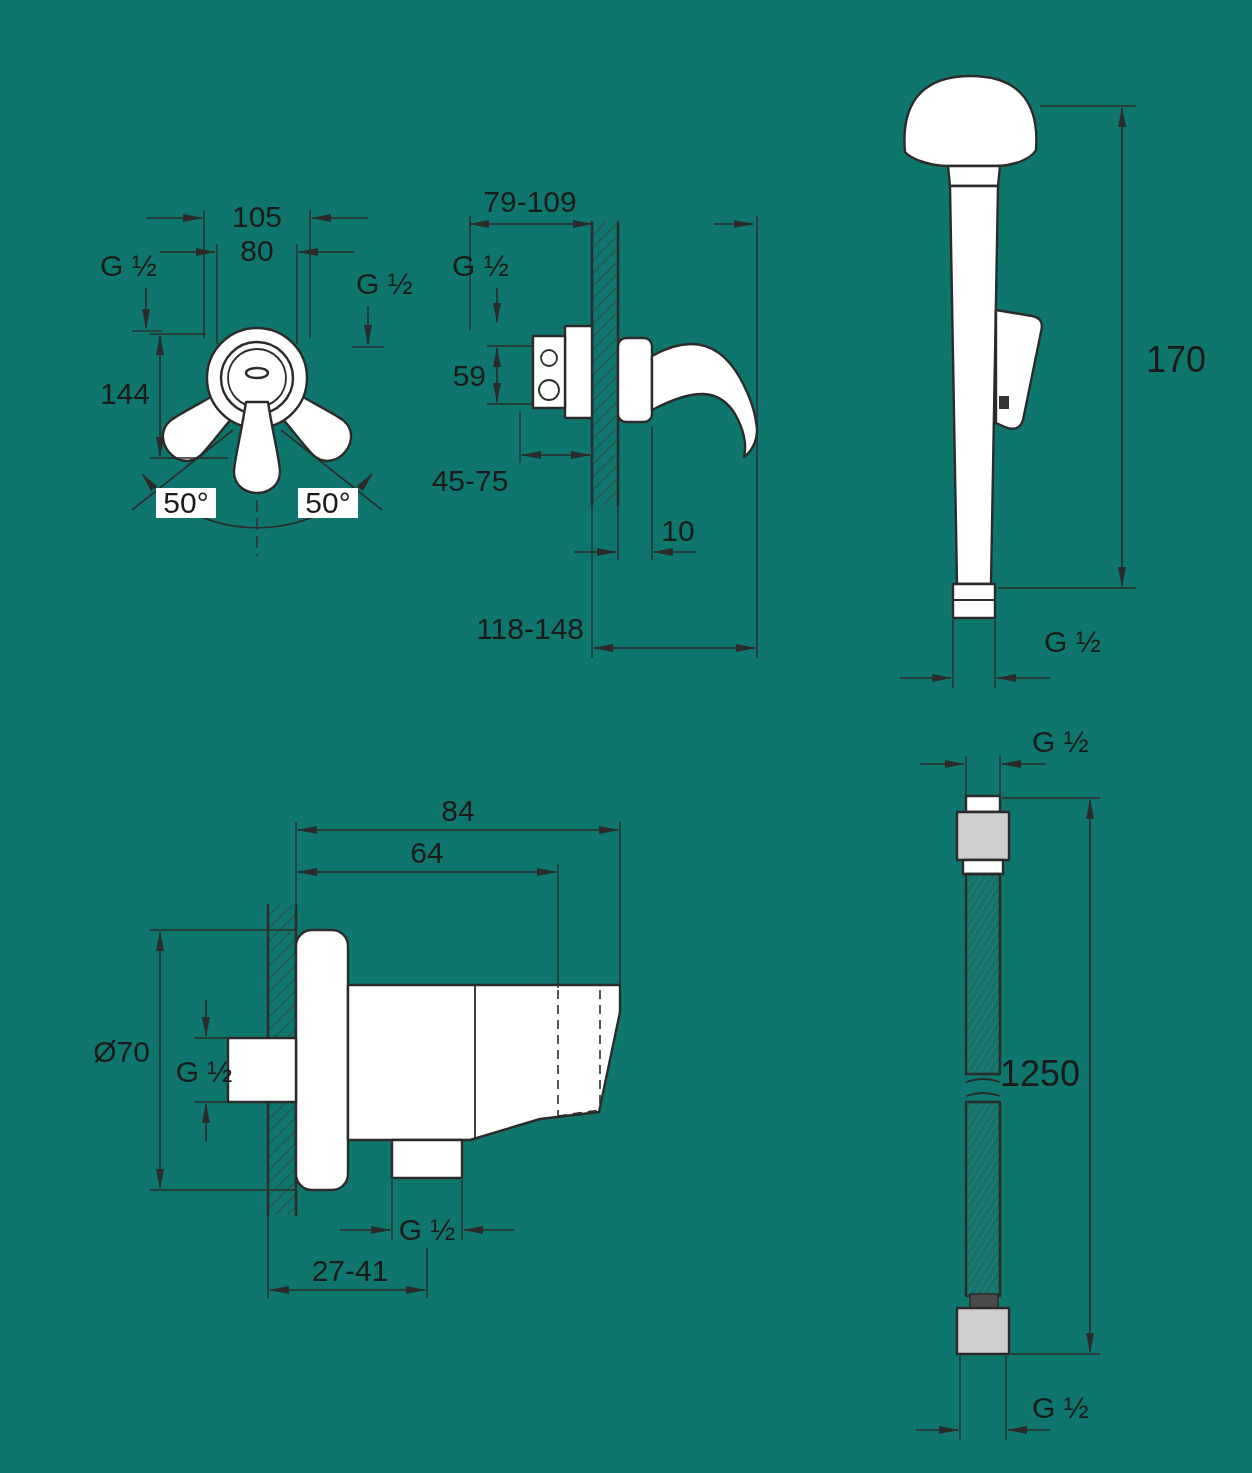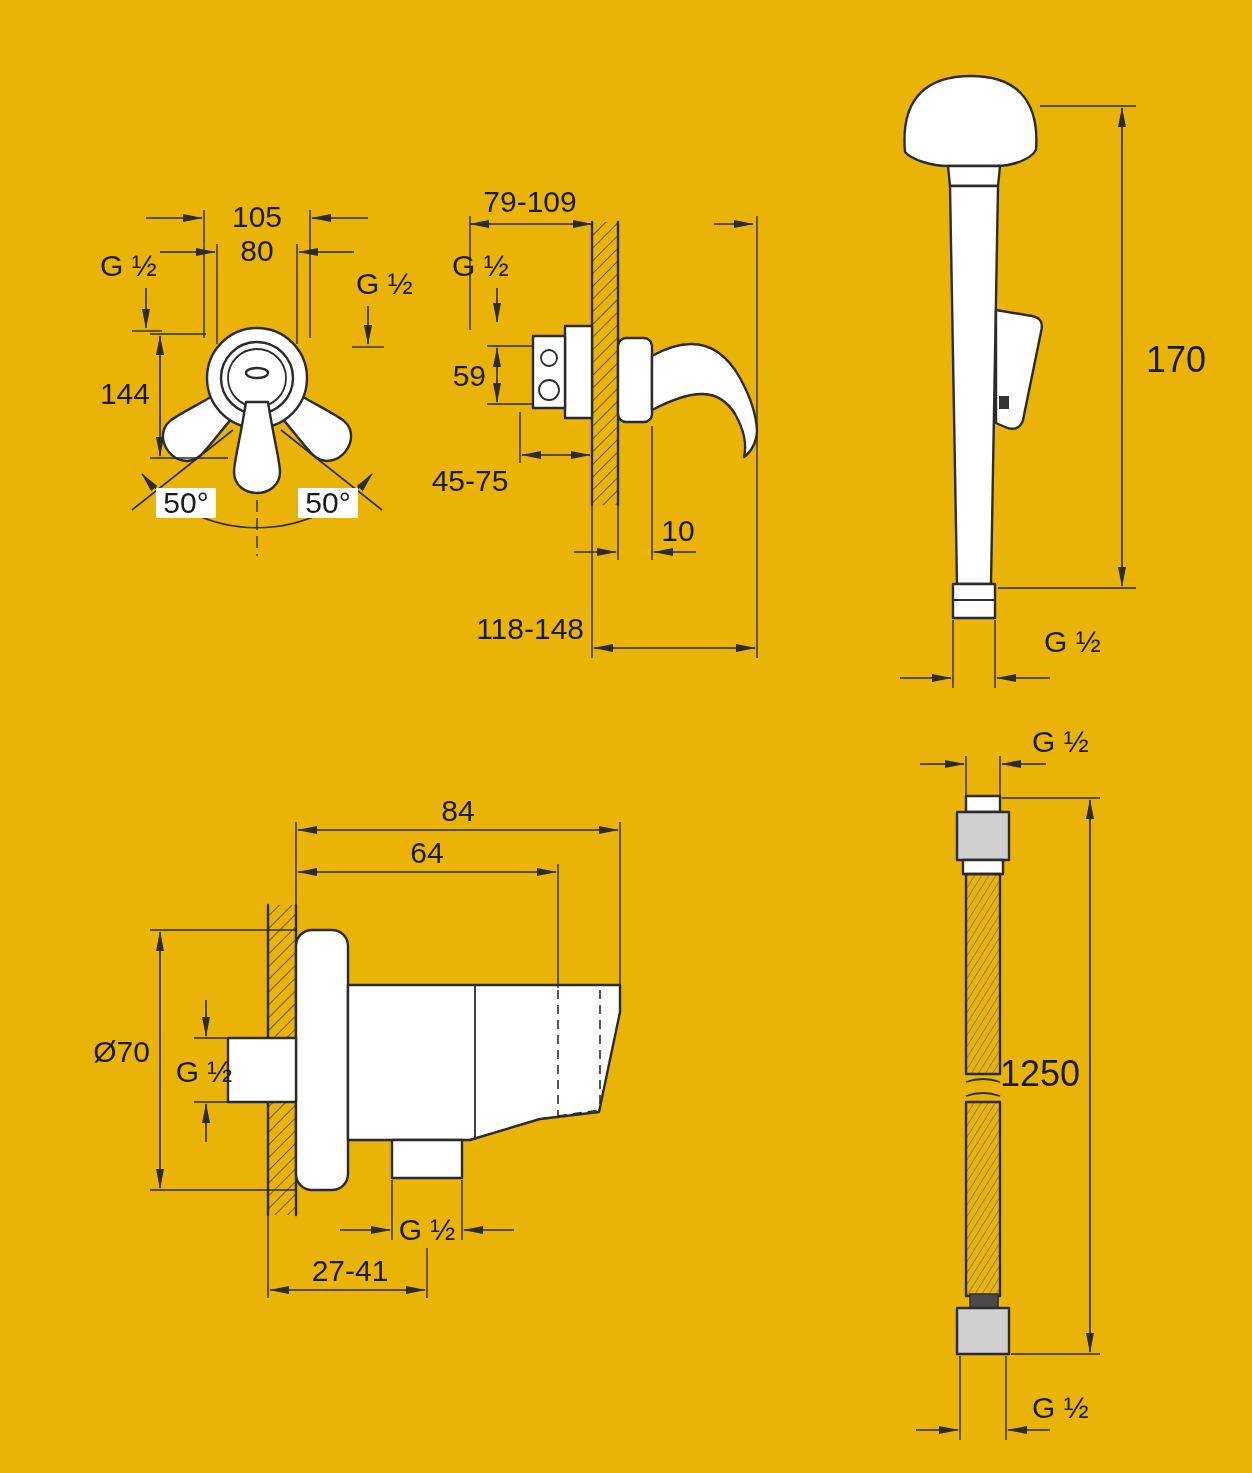--- a/index.html
+++ b/index.html
@@ -1,16 +1,16 @@
 <!DOCTYPE html>
 <html><head>
 <meta charset="utf-8">
 <style>
   html,body{margin:0;padding:0;background:#ffffff;}
-  .canvas{position:relative;width:1252px;height:1473px;background:#eab308;overflow:hidden;}
+  .canvas{position:relative;width:1252px;height:1473px;background:#0f766e;overflow:hidden;}
   svg{display:block;}
   text{font-family:"Liberation Sans","DejaVu Sans",sans-serif;fill:#1a1a1a;}
   .dim{font-size:30px;}
   .big{font-size:36px;}
   .obj{stroke:#2b2b2b;stroke-width:2.4;fill:none;stroke-linejoin:round;stroke-linecap:round;}
   .objf{stroke:#2b2b2b;stroke-width:2.4;fill:#ffffff;stroke-linejoin:round;}
   .thin{stroke:#2b2b2b;stroke-width:1.8;fill:none;}
   .dimln{stroke:#2b2b2b;stroke-width:1.6;fill:none;}
   .extln{stroke:#2b2b2b;stroke-width:1.4;fill:none;}
   .dash{stroke:#2b2b2b;stroke-width:1.6;fill:none;stroke-dasharray:9 6;}

